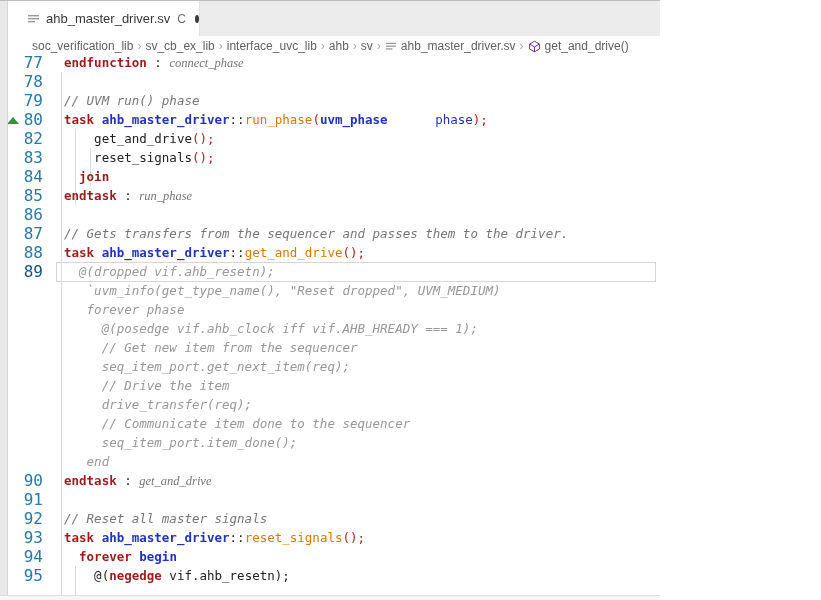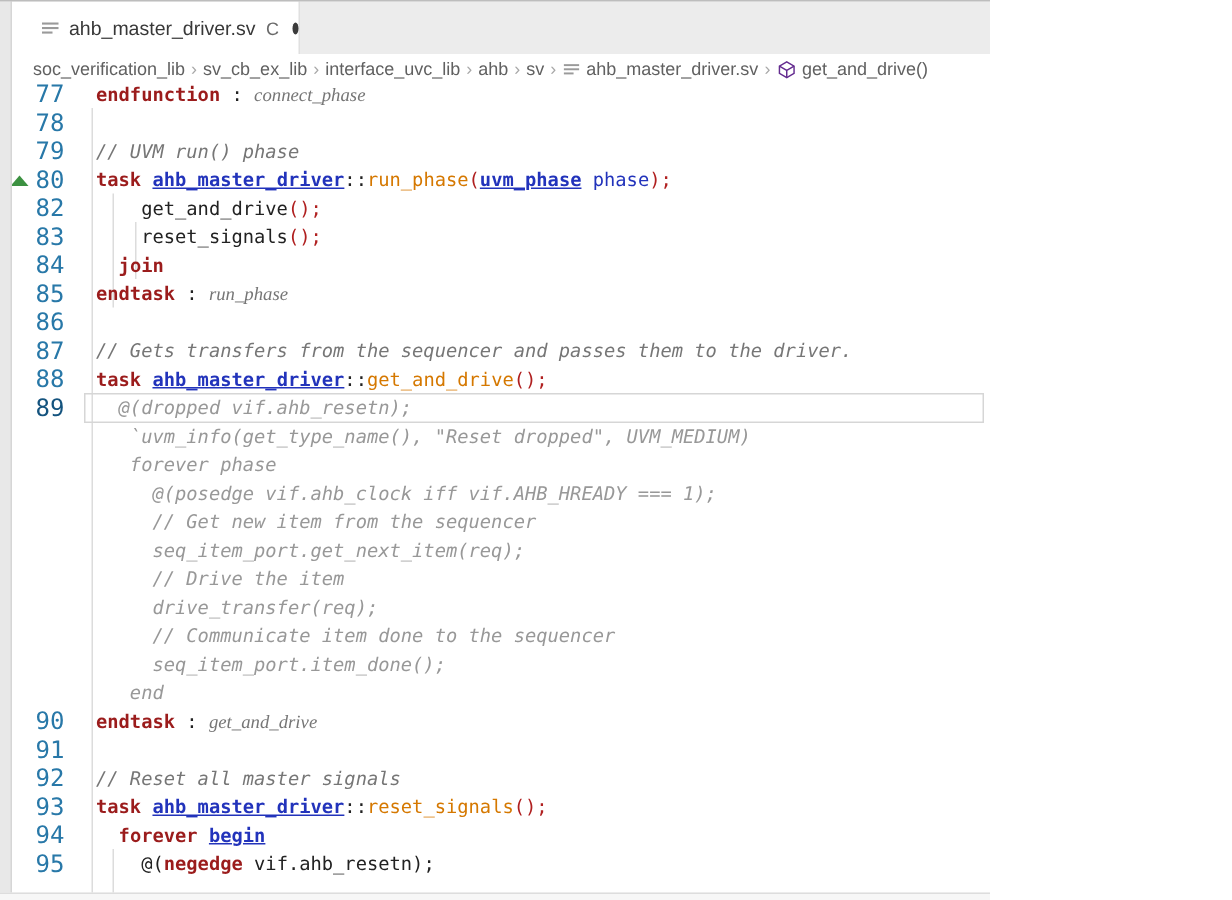--- a/index.html
+++ b/index.html
@@ -13,21 +13,21 @@
   
   .tabbar{position:absolute;left:8px;top:1px;right:0;height:35px;background:#ececec;}
   .tab{position:absolute;left:0;top:0;width:192px;height:35px;background:#ffffff;
        border-right:1px solid #e0e0e0;box-sizing:border-box;display:flex;align-items:center;
        padding-left:19px;cursor:pointer;}
   .tab-label{font-size:13px;color:#383838;margin-left:6px;white-space:nowrap;}
   .tab-badge{font-size:12px;color:#6a6a6a;margin-left:7px;}
   .dirty-dot{width:8px;height:8px;border-radius:50%;background:#3b3b3b;margin-left:9px;}
   
   .breadcrumbs{position:absolute;left:8px;top:36px;right:0;height:20px;background:#ffffff;
-               display:flex;align-items:center;padding-left:14px;font-size:12px;color:#616161;
+               display:flex;align-items:center;padding-left:24px;font-size:12px;color:#616161;
                white-space:nowrap;}
   .crumb{cursor:pointer;display:flex;align-items:center;}
   .crumb-sep{color:#a8a8a8;margin:0 4px;font-size:12px;}
   .crumb .cicon{margin-right:4px;display:flex;align-items:center;}
   
   .viewport{position:absolute;left:8px;top:56px;right:0;bottom:4px;overflow:hidden;background:#fff;}
   .rows{position:absolute;left:0;top:-3px;right:0;}
   .row{position:relative;height:19px;line-height:19px;white-space:pre;
        font-family:"DejaVu Sans Mono","Liberation Mono",monospace;font-size:12.5px;}
   .ln{display:inline-block;width:48px;box-sizing:border-box;text-align:right;padding-right:13px;
@@ -36,22 +36,22 @@
   .row.active-row .ln{color:var(--c-linenum-active);}
   .lc{display:inline-block;padding-left:8px;vertical-align:top;cursor:text;}
   .cur-line{position:absolute;left:48px;right:4px;top:0;height:18px;border:1px solid #d6d6d6;
             pointer-events:none;}
   .glyph-tri{position:absolute;left:-1px;top:7px;width:0;height:0;cursor:pointer;
              border-left:6px solid transparent;border-right:6px solid transparent;
              border-bottom:7px solid var(--c-glyph);}
   .guide{position:absolute;width:1px;background:#dcdcdc;pointer-events:none;}
   
   .tk-kw{color:var(--c-kw);font-weight:bold;}
-  .tk-type{color:var(--c-type);font-weight:bold;text-decoration:underline;}
-  .tk-var{color:var(--c-type);}
+  .tk-type{color:var(--c-type);font-weight:bold;}
+  .tk-var{color:var(--c-type);margin-left:40px;}
   .tk-fn{color:var(--c-fn);}
   .tk-punct{color:var(--c-punct);}
   .tk-txt{color:var(--c-txt);}
   .tk-cmt{color:var(--c-cmt);font-style:italic;}
   .tk-lbl{color:var(--c-cmt);font-style:italic;font-family:Liberation Serif, serif;}
   .tk-ghost{color:var(--c-ghost);font-style:italic;}
   
   .bottom-strip{position:absolute;left:0;bottom:0;width:821px;height:4px;background:#f7f7f7;
                 border-top:1px solid #dddddd;box-sizing:content-box;z-index:8;}
   svg{display:block;}

